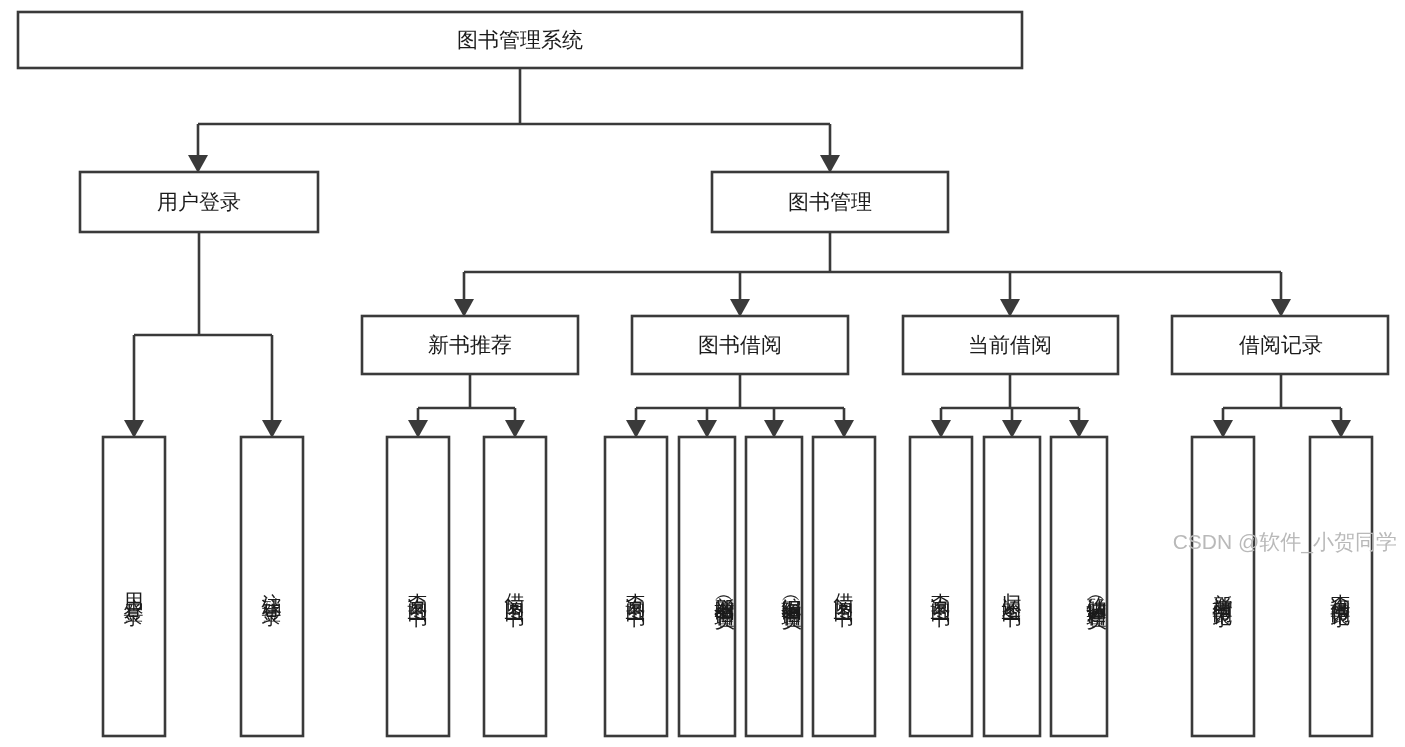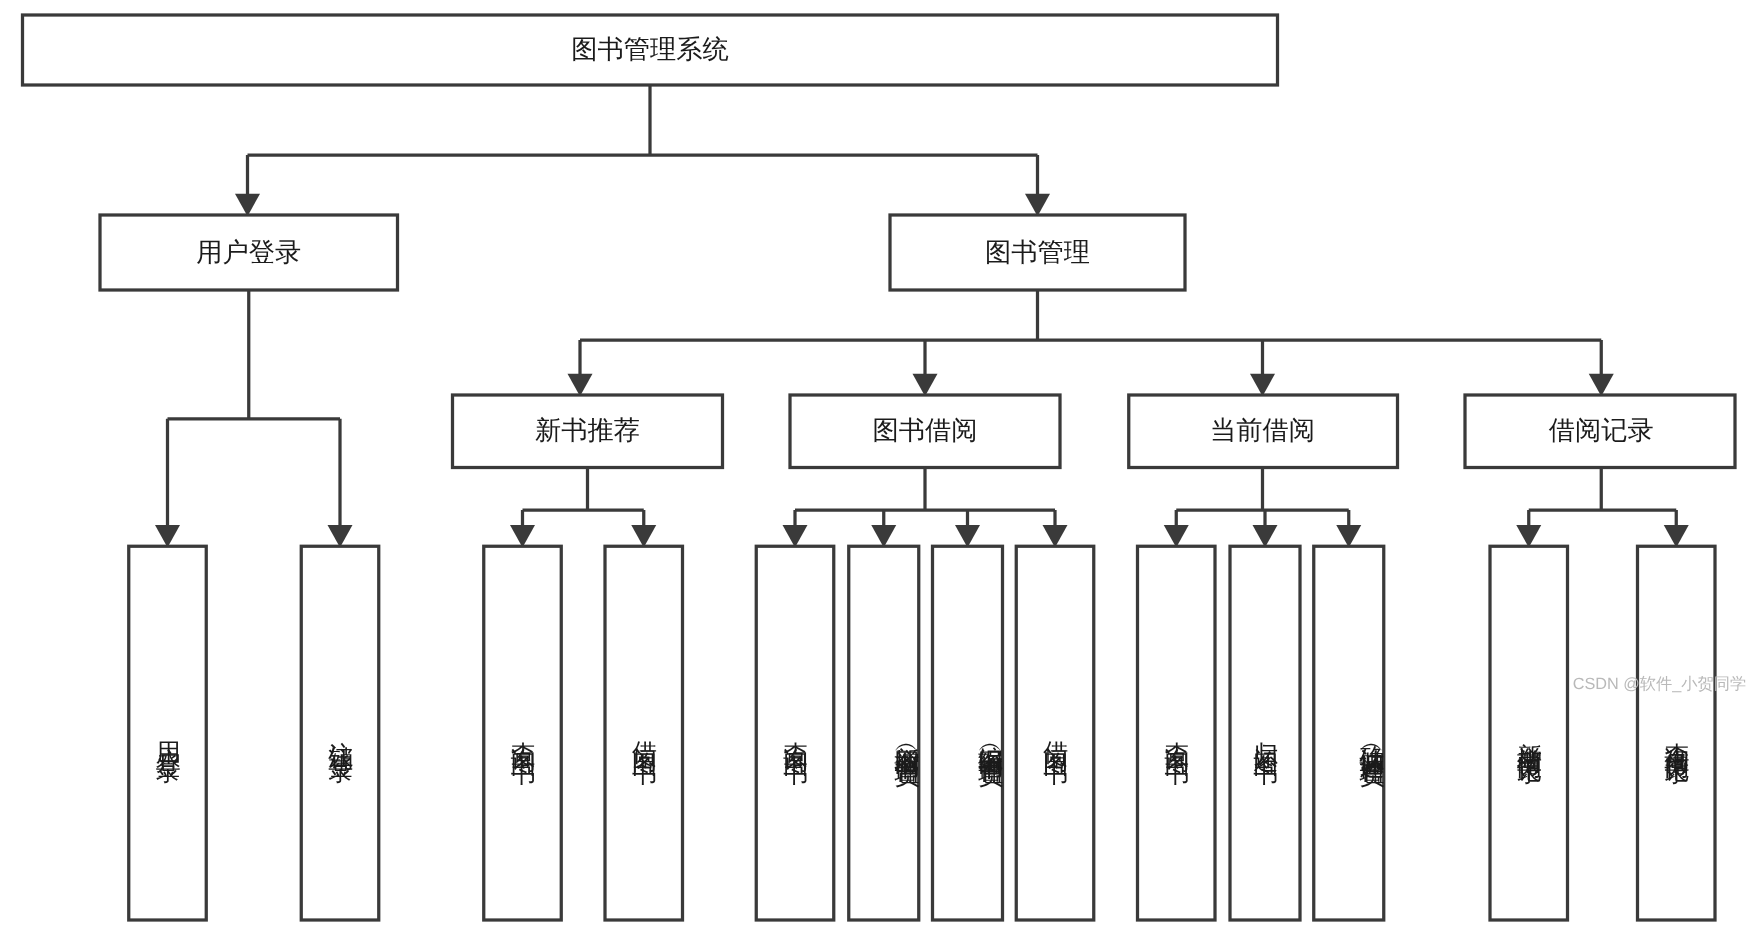--- a/index.html
+++ b/index.html
@@ -59,21 +59,21 @@
     letter-spacing: 5px;
     white-space: nowrap;
     text-align: center;
     pointer-events: none;
   }
   #watermark {
     position: absolute;
     right: 8px;
     bottom: 6px;
     font-family: "Liberation Sans", "DejaVu Sans", sans-serif;
-    font-size: 13px;
+    font-size: 21px;
     color: #b9b9b9;
     white-space: nowrap;
     user-select: none;
   }
 </style>
 </head>
 <body>
 
 <div id="diagram-root">
 

